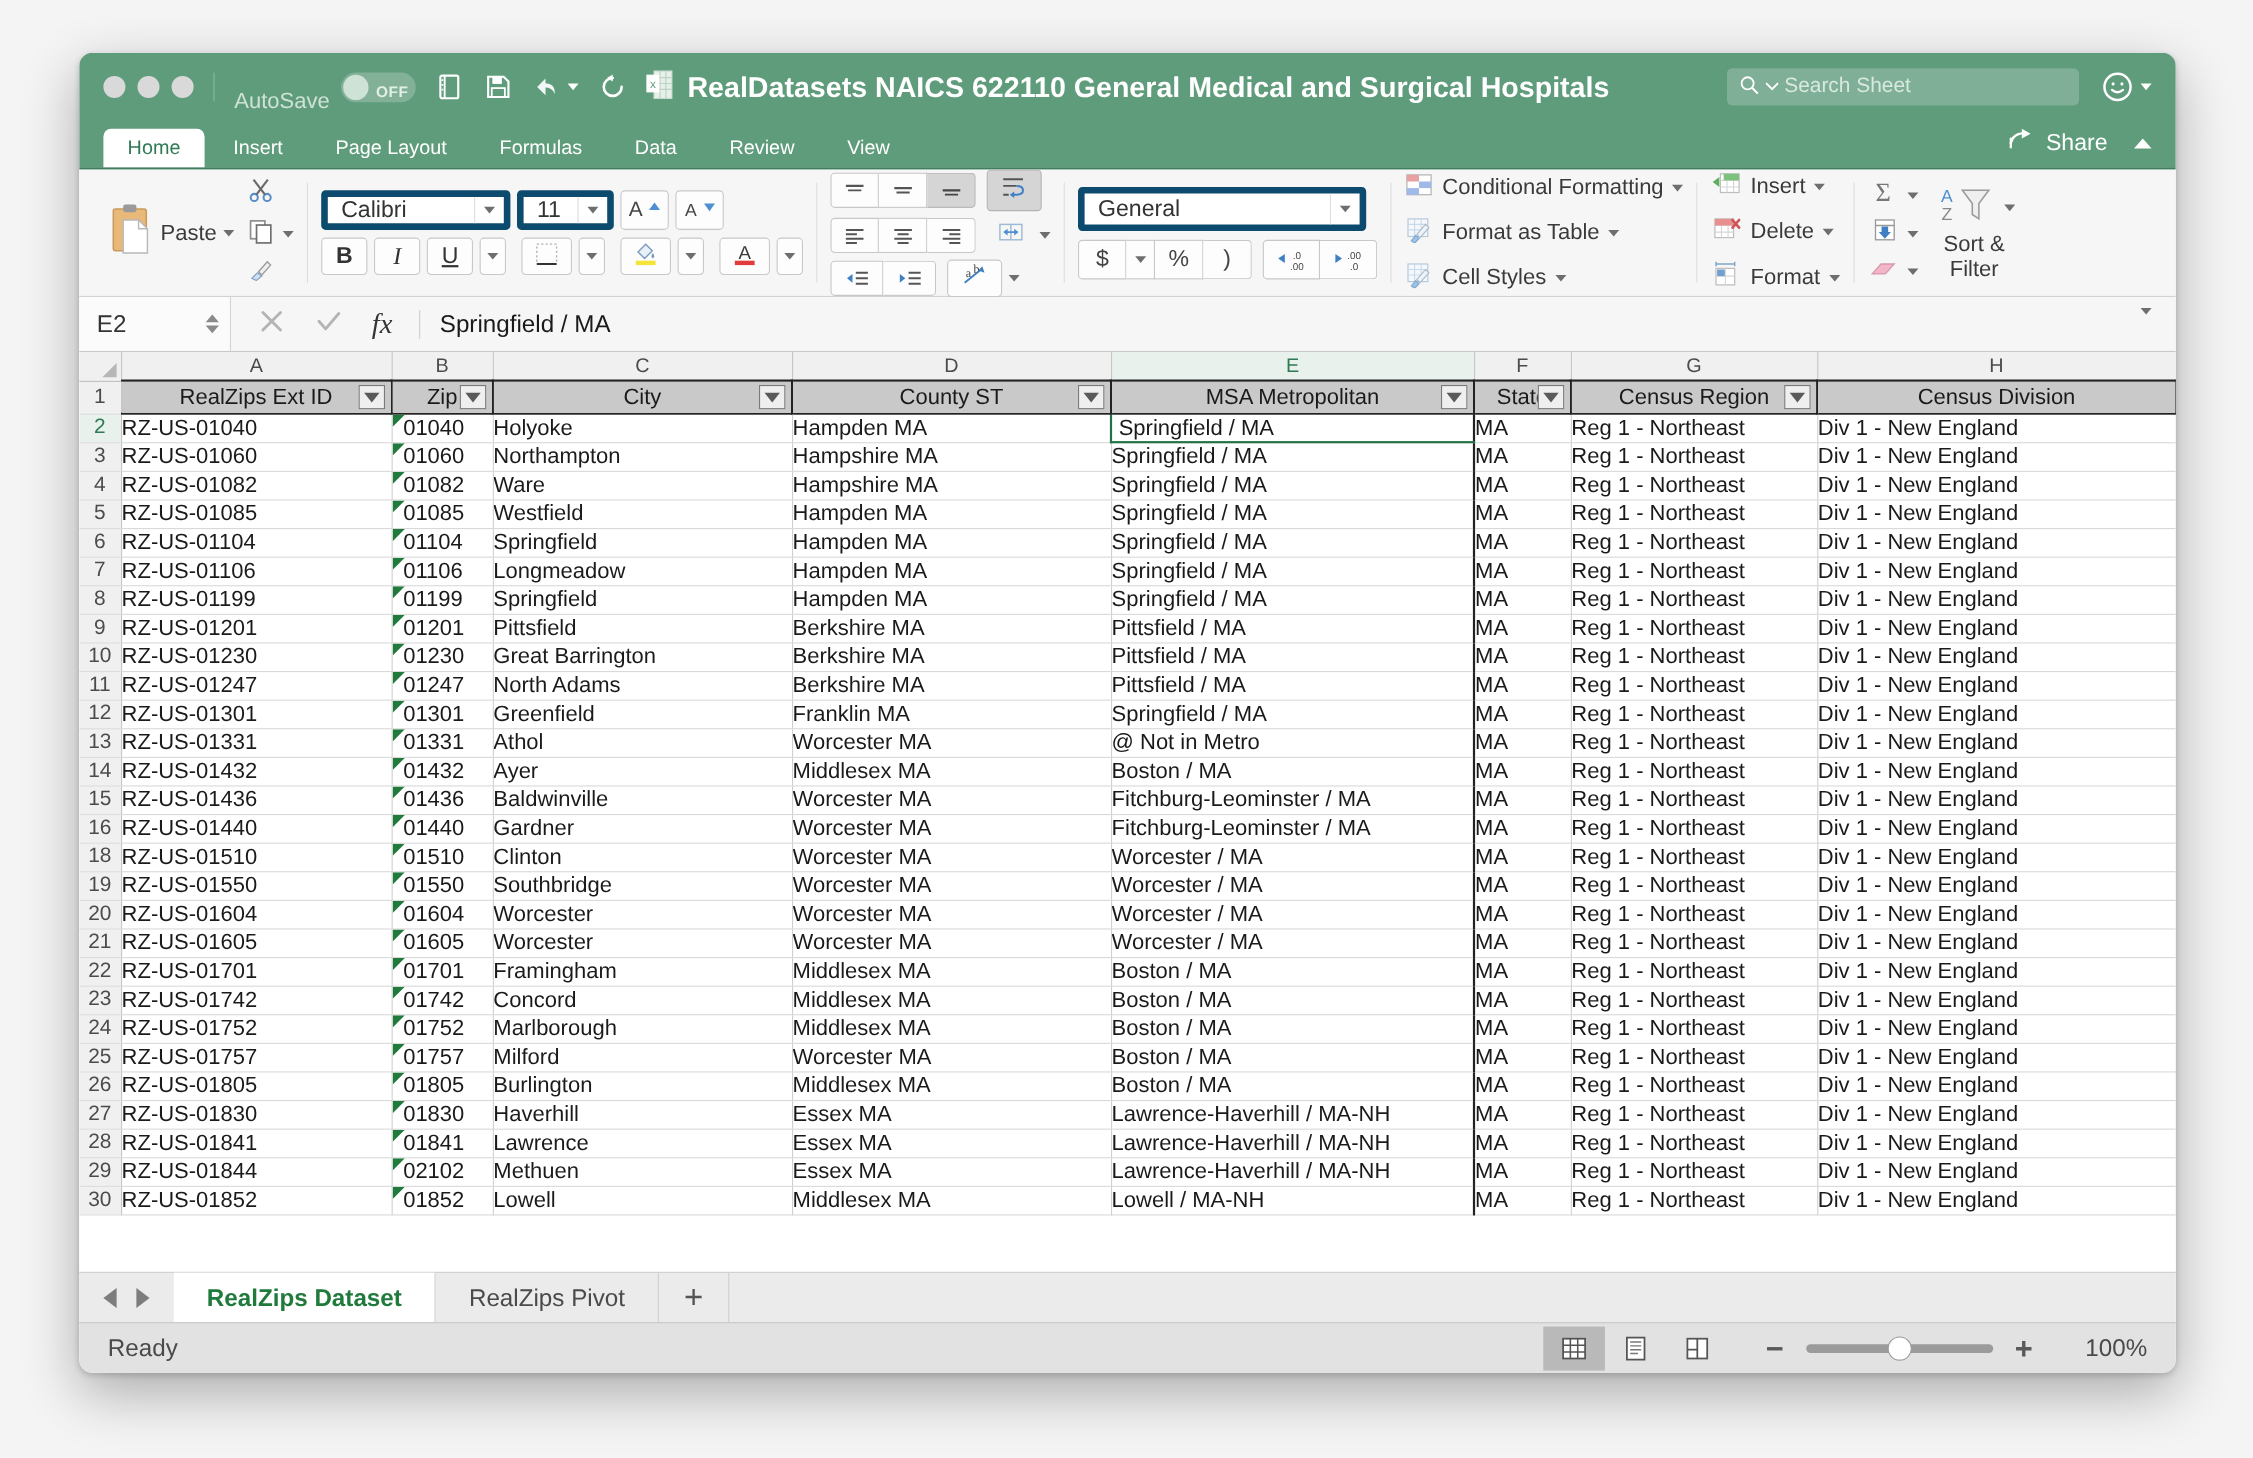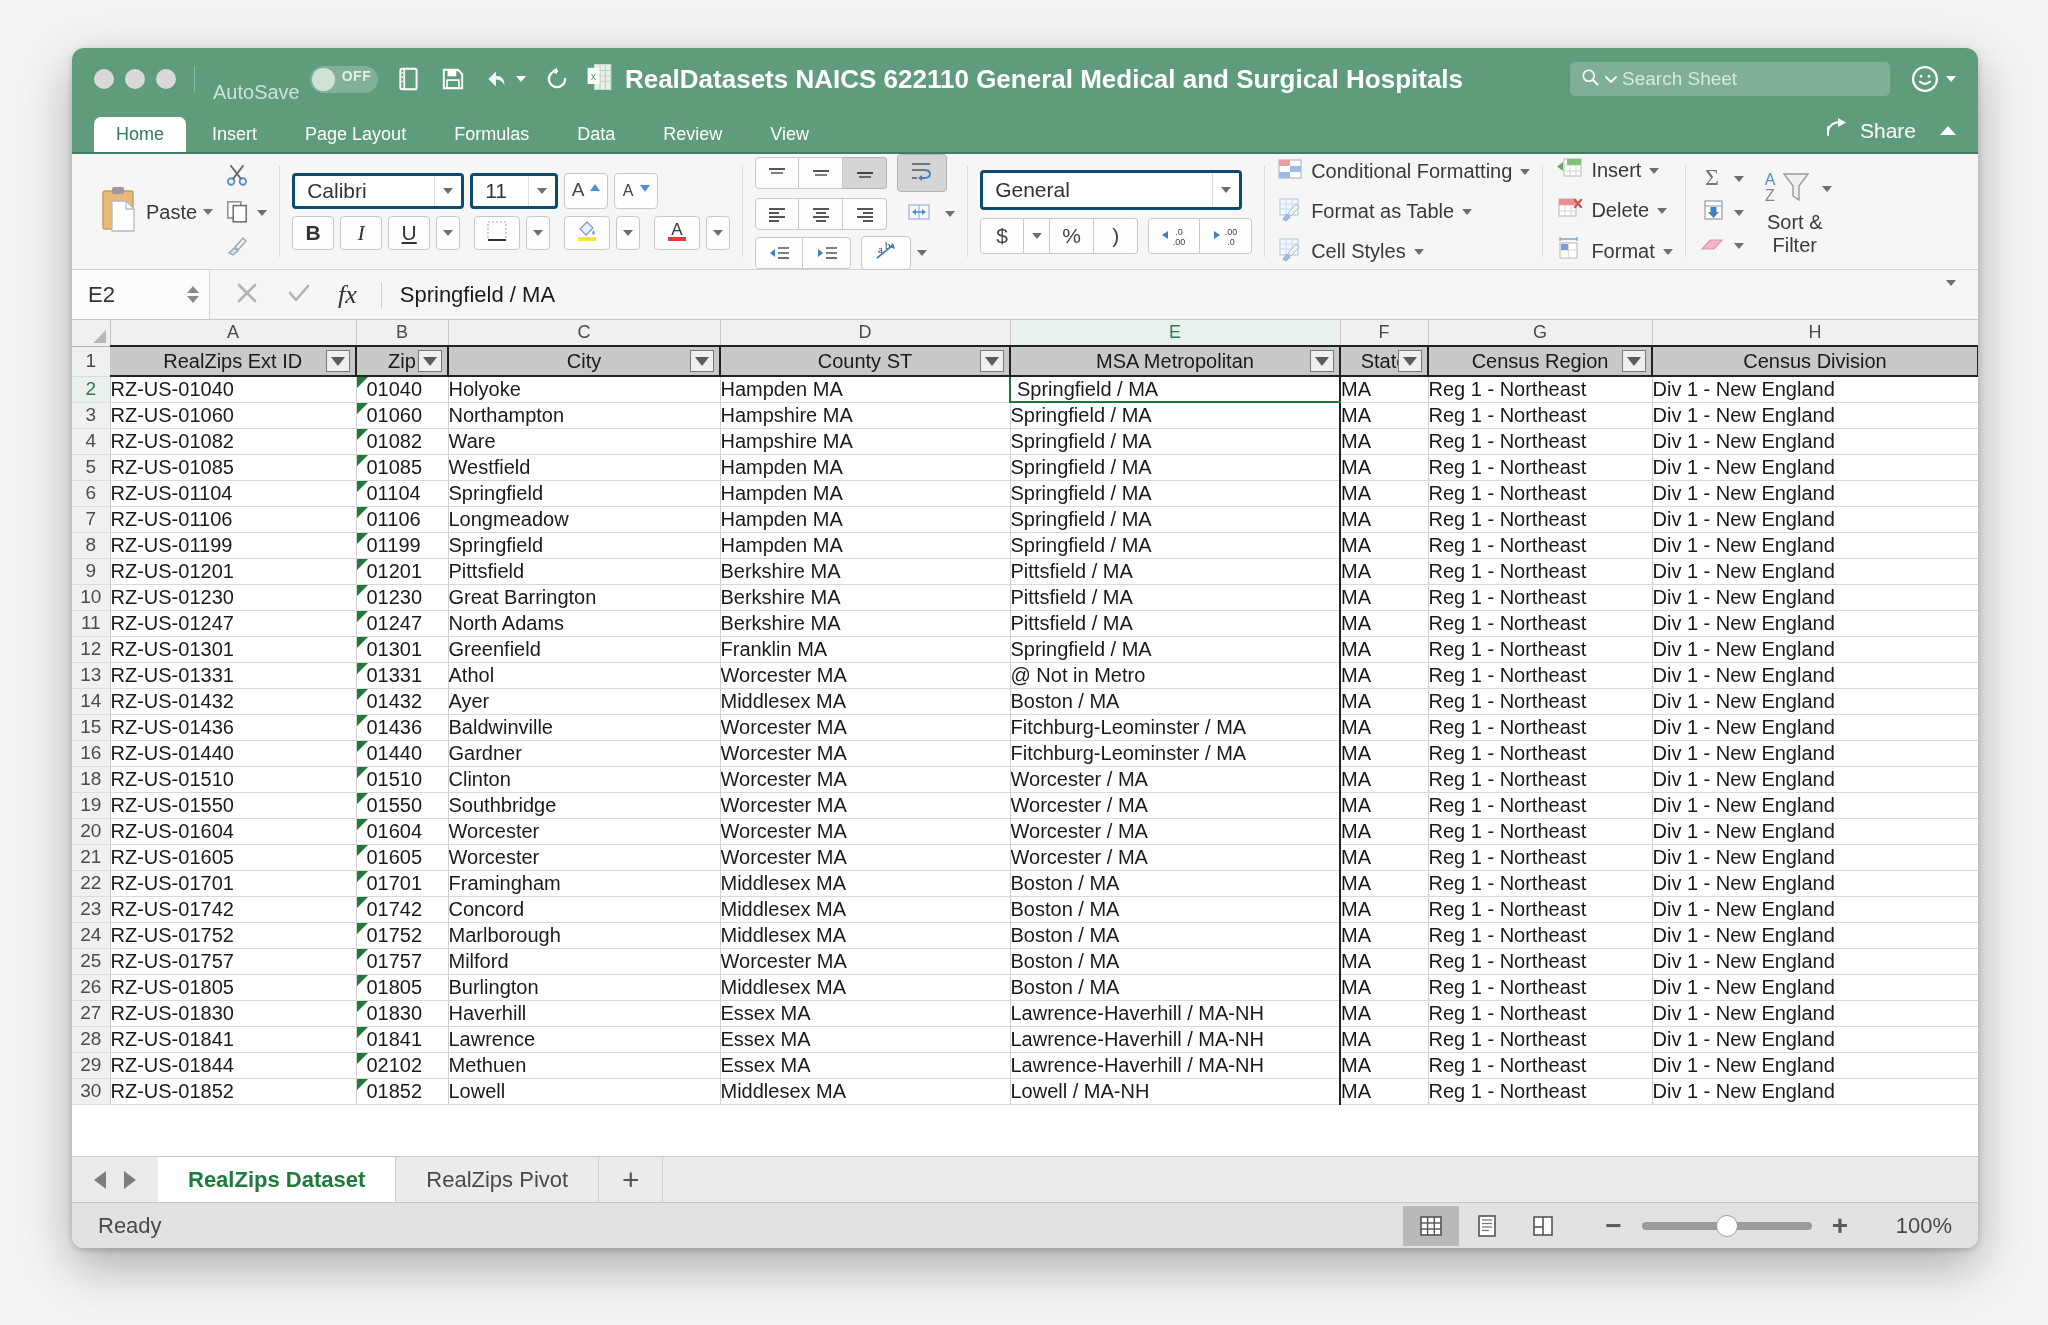--- a/index.html
+++ b/index.html
@@ -32,21 +32,21 @@
     flex: none;
   }
   .traffic { display: flex; gap: 11px; align-items: center; }
   .dot { width: 20px; height: 20px; border-radius: 50%; background: #d9d9d9; }
   .tb-sep { width: 1px; height: 26px; background: rgba(255,255,255,0.30); margin: 0 18px; }
   .autosave { display: flex; align-items: center; gap: 10px; }
   .autosave-label { color: #cfe2d6; font-size: 20px; margin-top: 26px; }
   .toggle {
     width: 68px; height: 27px; border-radius: 14px;
     background: rgba(255,255,255,0.22);
-    display: flex; align-items: flex-start; padding: 2px;
+    display: flex; align-items: flex-end; padding: 2px;
   }
   .toggle .knob { width: 23px; height: 23px; border-radius: 50%; background: #cfe2d6; }
   .toggle .off { color: #e2efe7; font-size: 14px; font-weight: bold; margin-left: 7px; letter-spacing: .5px; }
   .tbicon { margin-left: 18px; display: flex; align-items: center; color: #ffffff; }
   .tbicon svg { display: block; }
   .caret-d {
     width: 0; height: 0; border-left: 5px solid transparent; border-right: 5px solid transparent;
     border-top: 6px solid #ffffff; margin-left: 6px;
   }
   #doc-title {
@@ -105,21 +105,21 @@
   .boxbtn {
     border: 1px solid #c8c8c8; background: #fdfdfd; border-radius: 4px;
     display: flex; align-items: center; justify-content: center;
   }
   .boxbtn.pressed { background: #d5d5d5; border-color: #b4b4b4; }
   .mini-caret {
     width: 0; height: 0; border-left: 5px solid transparent; border-right: 5px solid transparent;
     border-top: 6px solid #6e6e6e;
   }
   .combo {
-    border: 3px solid #0c4a6e; background: #ffffff; border-radius: 4px;
+    border: 6px solid #0c4a6e; background: #ffffff; border-radius: 4px;
     height: 36px; display: flex; align-items: center; padding: 0 8px 0 12px;
     font-size: 21px; color: #333;
   }
   .combo .cv { flex: 1; }
   .combo .sep { width: 1px; height: 100%; background: #dcdcdc; margin-right: 8px; }
   .rowline { display: flex; align-items: center; gap: 6px; }
   .stack { display: flex; flex-direction: column; gap: 7px; }
   .grpitem { display: flex; align-items: center; gap: 8px; font-size: 20px; color: #3a3a3a; white-space: nowrap; }
   .paste-label { font-size: 20px; color: #3a3a3a; text-align: center; margin-top: 2px; }
 

